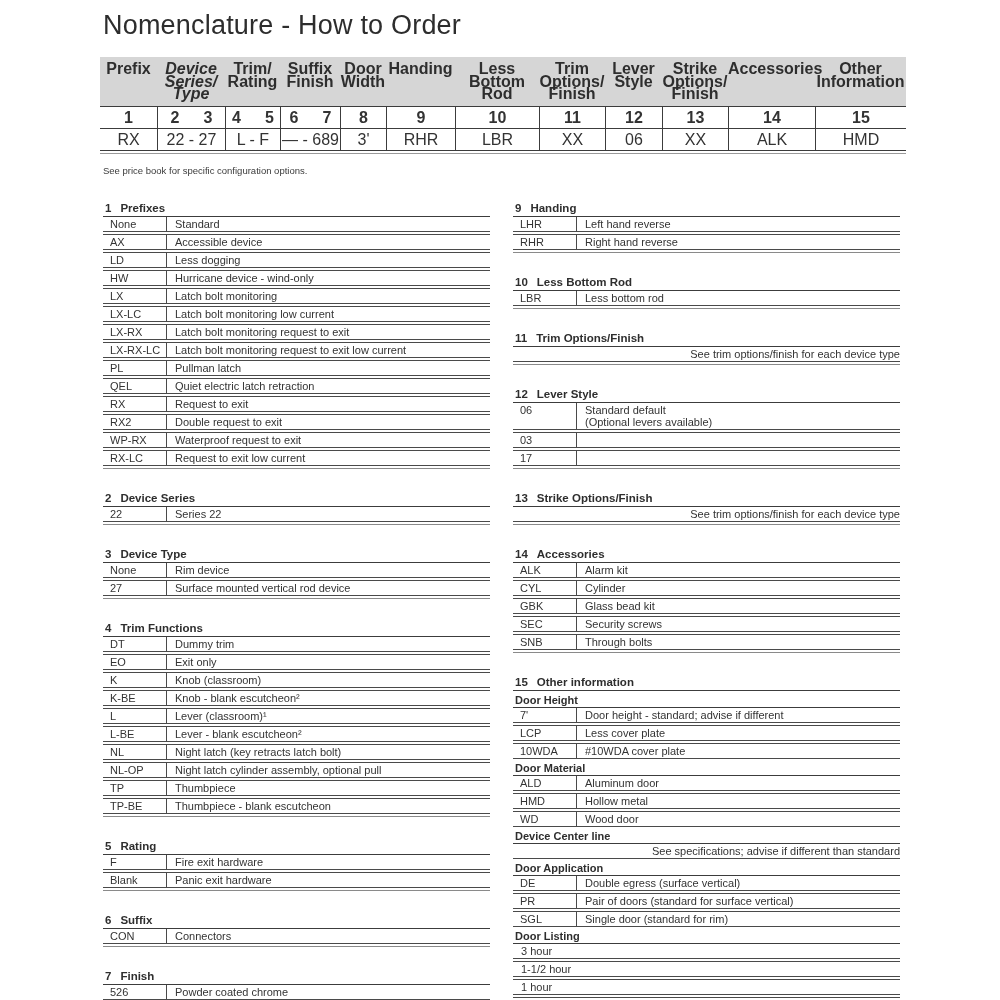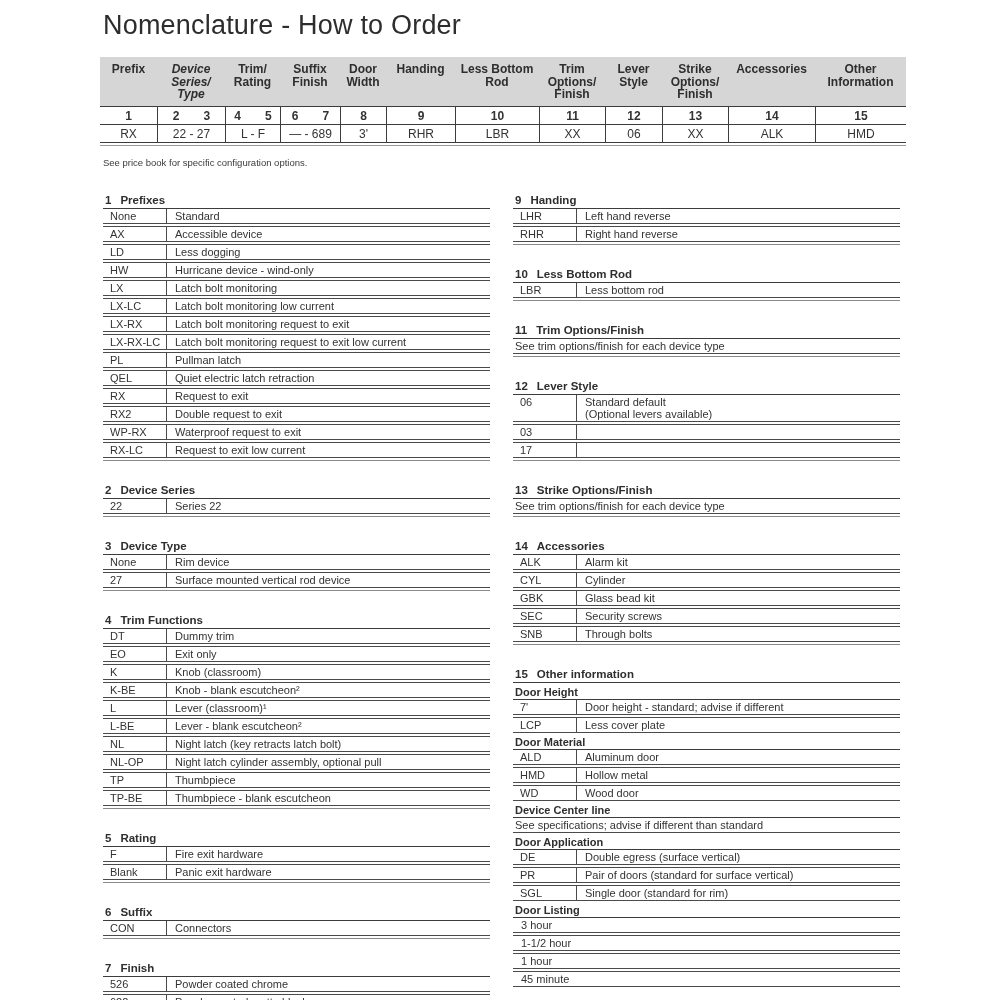--- a/index.html
+++ b/index.html
@@ -7,21 +7,21 @@
   body {
     width:1000px; height:1000px; overflow:hidden;
     font-family:"Liberation Sans", sans-serif;
     color:#333333;
   }
   .title {
     margin:10px 0 0 103px;
     font-size:27px; font-weight:400; color:#2d2d2d; letter-spacing:0.2px;
   }
   
-  .order-table { margin:16px 0 0 100px; width:806px; font-size:12px; }
+  .order-table { margin:16px 0 0 100px; width:806px; font-size:16px; }
   .ot-head { display:flex; background:#d6d6d6; padding:6px 0 5px; align-items:flex-start; }
   .ot-hcell { font-weight:bold; text-align:center; line-height:12.5px; color:#2e2e2e; }
   .ot-nums { display:flex; border-top:1px solid #3c3c3c; border-bottom:1px solid #3c3c3c; }
   .ot-ncell { display:flex; justify-content:center; gap:24px; font-weight:bold; padding:2px 0 1px; }
   .ot-vals { display:flex; border-bottom:1px solid #3c3c3c; }
   .ot-vcell { text-align:center; padding:2px 0 1px; }
   .ot-ncell + .ot-ncell, .ot-vcell + .ot-vcell { border-left:1px solid #3c3c3c; }
   .ot-end { margin:2px 0 0 100px; width:806px; border-top:1px solid #9a9a9a; }
   .price-note { margin:11px 0 0 103px; font-size:9.5px; color:#3a3a3a; }
   
@@ -31,21 +31,21 @@
   .sec-header { font-weight:bold; font-size:11.5px; color:#2e2e2e;
                 border-bottom:1px solid #3c3c3c; padding:0 0 2px 2px; display:flex; }
   .sec-num { margin-right:9px; }
   .row { display:flex; }
   .row, .note-row { border-bottom:1px solid #4a4a4a; border-top:1px solid #4a4a4a; margin-top:2px; line-height:12px; }
   .sec-header + .row, .sec-header + .note-row,
   .group-header + .row, .group-header + .note-row { border-top:none; margin-top:0; }
   .cell-code { width:63px; padding:1px 2px 1px 7px; }
   .cell-desc { flex:1; border-left:1px solid #4a4a4a; padding:1px 2px 1px 8px; white-space:pre-line; }
   .plain { padding:1px 0 1px 8px; display:block; }
-  .note-row { padding:1px 0 1px 2px; }
+  .note-row { padding:1px 0 1px 2px;text-align:right; }
   .group-header { font-weight:bold; color:#2e2e2e; border-bottom:1px solid #3c3c3c;
                   padding:1px 0 1px 2px; margin-top:2px; line-height:12px; }
   .sec-end { margin-top:2px; border-top:1px solid #8a8a8a; height:0; }
 </style>
 </head>
 <body>
 
 <h1 class="title">Nomenclature - How to Order</h1>
 
 <div class="order-table">
@@ -399,20 +399,24 @@
         </div>
         <div class="group-header">Door Height</div>
         <div class="row">
           <div class="cell-code">7'</div>
           <div class="cell-desc">Door height - standard; advise if different</div>
         </div>
         <div class="row">
           <div class="cell-code">LCP</div>
           <div class="cell-desc">Less cover plate</div>
         </div>
+        <div class="row">
+          <div class="cell-code">10WDA</div>
+          <div class="cell-desc">#10WDA cover plate</div>
+        </div>
         <div class="group-header">Door Material</div>
         <div class="row">
           <div class="cell-code">ALD</div>
           <div class="cell-desc">Aluminum door</div>
         </div>
         <div class="row">
           <div class="cell-code">HMD</div>
           <div class="cell-desc">Hollow metal</div>
         </div>
         <div class="row">

